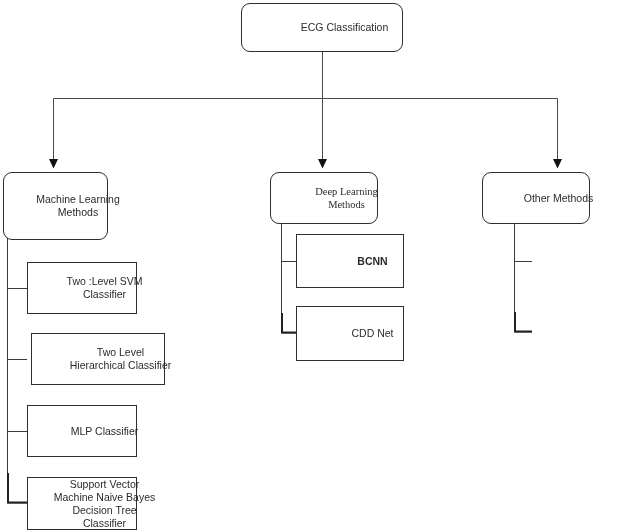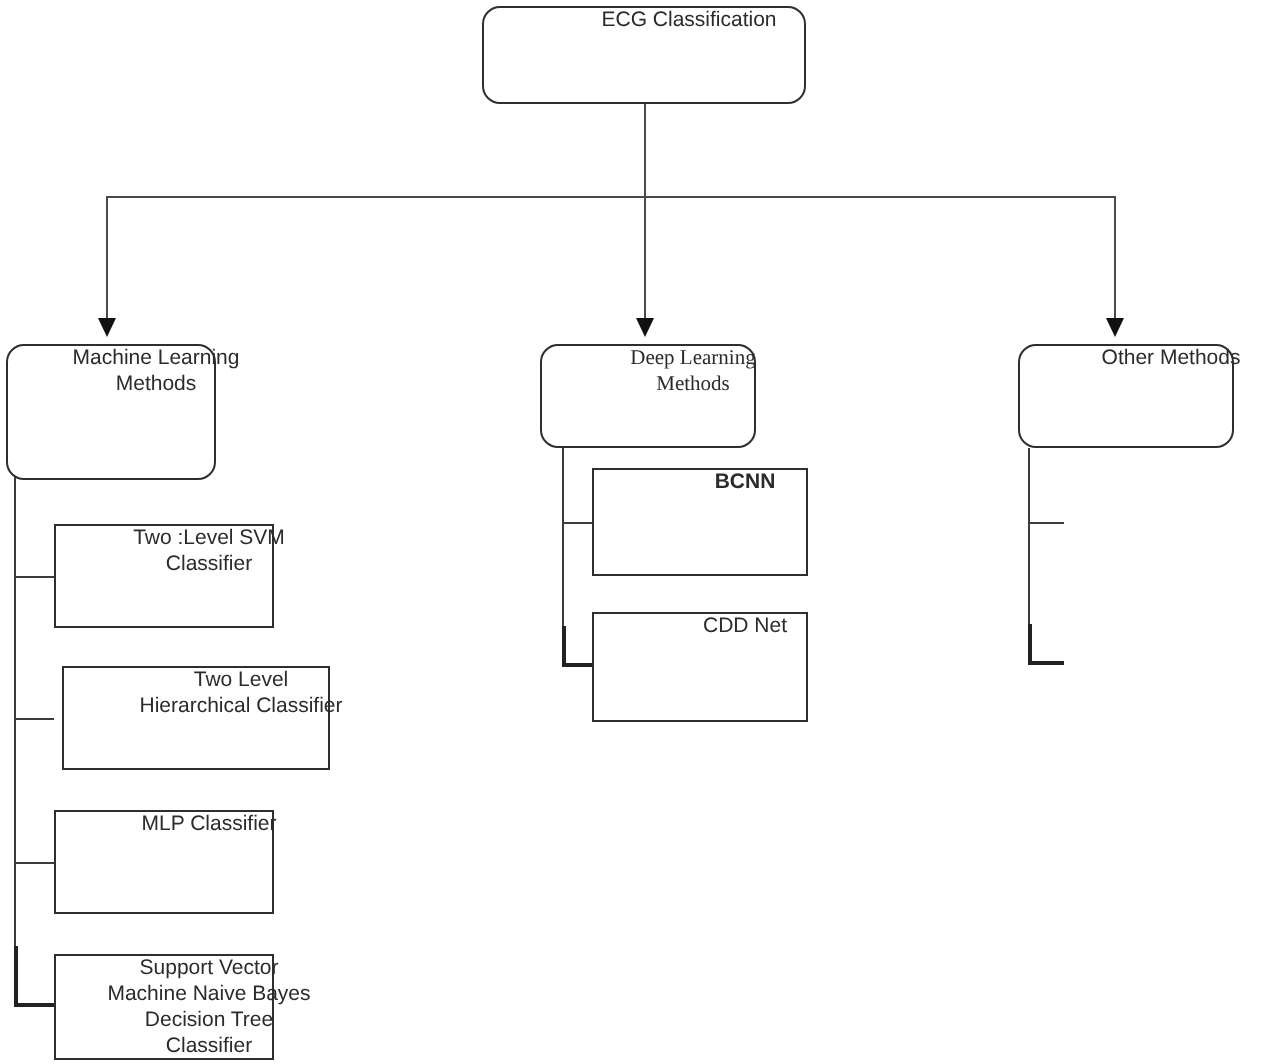--- a/index.html
+++ b/index.html
@@ -21,41 +21,41 @@
     top: 0;
     width: 640px;
     height: 532px;
   }
   .node {
     position: absolute;
     box-sizing: border-box;
     background: #ffffff;
     border: 1px solid #2e2e2e;
     display: flex;
-    align-items: flex-start;
+    align-items: center;
     justify-content: center;
     text-align: center;
     color: #2b2b2b;
     font-size: 10.5px;
     line-height: 13px;
     padding-left: 45px;
   }
   .node span {
     white-space: pre;
     display: block;
   }
   .rounded {
     border-radius: 9px;
     border-width: 1.4px;
   }
   
   .n-root { left: 241px; top: 3px;   width: 162px; height: 49px; }
   .n-ml   { left: 3px;   top: 172px; width: 105px; height: 68px; }
   .n-dl   { left: 270px; top: 172px; width: 108px; height: 52px; font-family: Liberation Serif, serif; }
-  .n-om   { left: 509px; top: 172px; width: 108px; height: 52px; }
+  .n-om   { left: 482px; top: 172px; width: 108px; height: 52px; }
   .n-svm  { left: 27px;  top: 262px; width: 110px; height: 52px; }
   .n-hier { left: 31px;  top: 333px; width: 134px; height: 52px; }
   .n-mlp  { left: 27px;  top: 405px; width: 110px; height: 52px; }
   .n-sv4  { left: 27px;  top: 477px; width: 110px; height: 53px; }
   .n-bcnn { left: 296px; top: 234px; width: 108px; height: 54px; font-weight: bold; }
   .n-cdd  { left: 296px; top: 306px; width: 108px; height: 55px; }
   .n-cus  { left: 532px; top: 235px; width: 96px;  height: 53px; }
   .n-ife  { left: 532px; top: 305px; width: 96px;  height: 55px; }
 </style>
 </head>

